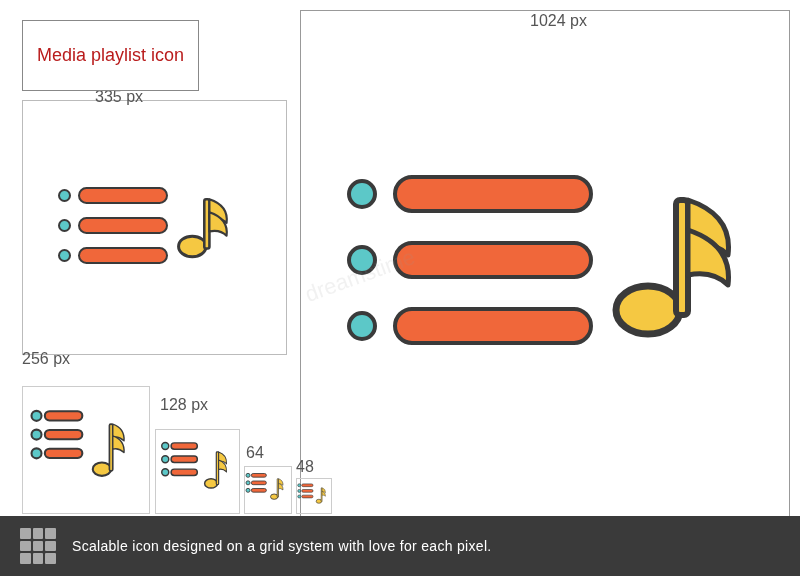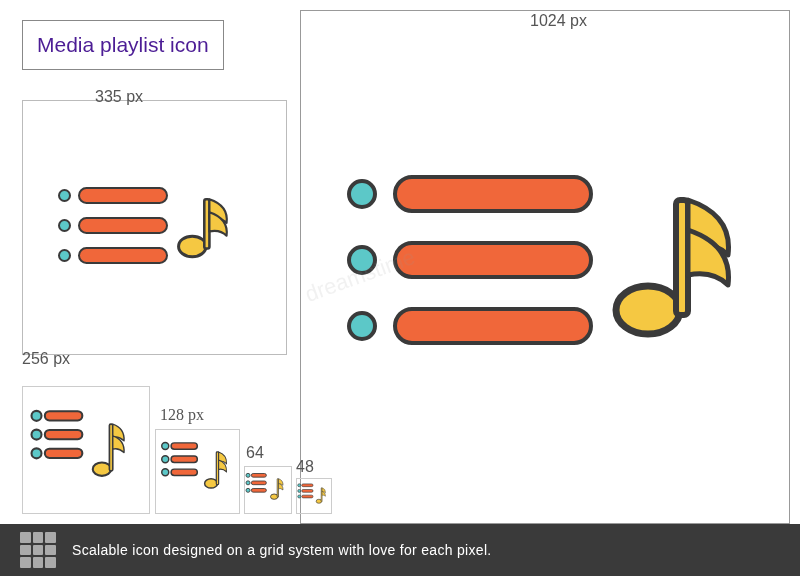--- a/index.html
+++ b/index.html
@@ -11,23 +11,23 @@
       overflow: hidden;
       position: relative;
     }
 
     
     .top-label {
       position: absolute;
       top: 20px;
       left: 22px;
       border: 1.5px solid #888;
-      padding: 12px 14px;
-      font-size: 21px;
-      color: #4c1d95;
+      padding: 24px 14px;
+      font-size: 18px;
+      color: #b91c1c;
       font-weight: normal;
     }
 
     
     .dim-label {
       position: absolute;
       font-size: 16px;
       color: #555;
     }
 
@@ -140,21 +140,21 @@
       border-radius: 9px;
       border: 2px solid #3a3a3a;
     }
 
     
     .bottom-bar {
       position: absolute;
       bottom: 0;
       left: 0;
       right: 0;
-      height: 52px;
+      height: 60px;
       background: #3a3a3a;
       display: flex;
       align-items: center;
       padding: 0 20px;
       gap: 16px;
     }
 
     .bottom-bar-grid {
       width: 36px;
       height: 36px;
@@ -326,21 +326,21 @@
     <circle cx="18" cy="75" r="12" fill="#5cc8c8" stroke="#3a3a3a" stroke-width="5"></circle>
     <rect x="38" y="64" width="90" height="22" rx="11" fill="#f0673a" stroke="#3a3a3a" stroke-width="5"></rect>
     <circle cx="18" cy="120" r="12" fill="#5cc8c8" stroke="#3a3a3a" stroke-width="5"></circle>
     <rect x="38" y="109" width="90" height="22" rx="11" fill="#f0673a" stroke="#3a3a3a" stroke-width="5"></rect>
     <ellipse cx="175" cy="158" rx="22" ry="16" fill="#f5c842" stroke="#3a3a3a" stroke-width="5"></ellipse>
     <rect x="193" y="50" width="8" height="112" rx="3" fill="#f5c842" stroke="#3a3a3a" stroke-width="4"></rect>
     <path d="M201 50 Q230 60 228 90 Q215 78 201 82 Z" fill="#f5c842" stroke="#3a3a3a" stroke-width="3.5"></path>
     <path d="M201 78 Q230 88 228 118 Q215 106 201 110 Z" fill="#f5c842" stroke="#3a3a3a" stroke-width="3.5"></path>
   </svg>
 </div>
-<div class="dim-label" style="bottom:152px; left:160px;font-family:Liberation Serif, serif;">128 px</div>
+<div class="dim-label" style="bottom:162px; left:160px;">128 px</div>
 
 <div class="preview-64">
   <svg width="40" height="40" viewBox="0 0 240 200" xmlns="http://www.w3.org/2000/svg">
     <circle cx="18" cy="30" r="12" fill="#5cc8c8" stroke="#3a3a3a" stroke-width="5"></circle>
     <rect x="38" y="19" width="90" height="22" rx="11" fill="#f0673a" stroke="#3a3a3a" stroke-width="5"></rect>
     <circle cx="18" cy="75" r="12" fill="#5cc8c8" stroke="#3a3a3a" stroke-width="5"></circle>
     <rect x="38" y="64" width="90" height="22" rx="11" fill="#f0673a" stroke="#3a3a3a" stroke-width="5"></rect>
     <circle cx="18" cy="120" r="12" fill="#5cc8c8" stroke="#3a3a3a" stroke-width="5"></circle>
     <rect x="38" y="109" width="90" height="22" rx="11" fill="#f0673a" stroke="#3a3a3a" stroke-width="5"></rect>
     <ellipse cx="175" cy="158" rx="22" ry="16" fill="#f5c842" stroke="#3a3a3a" stroke-width="5"></ellipse>

